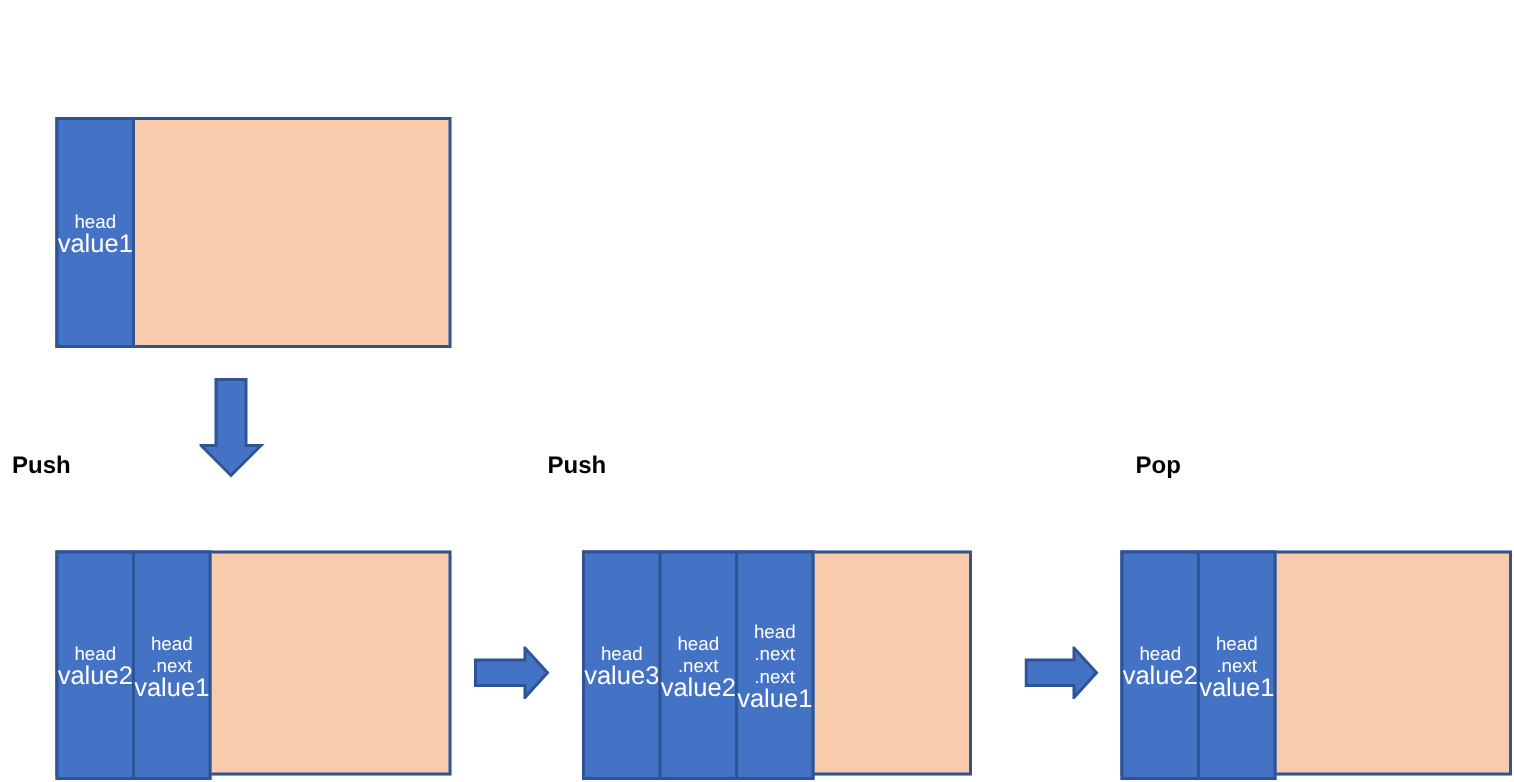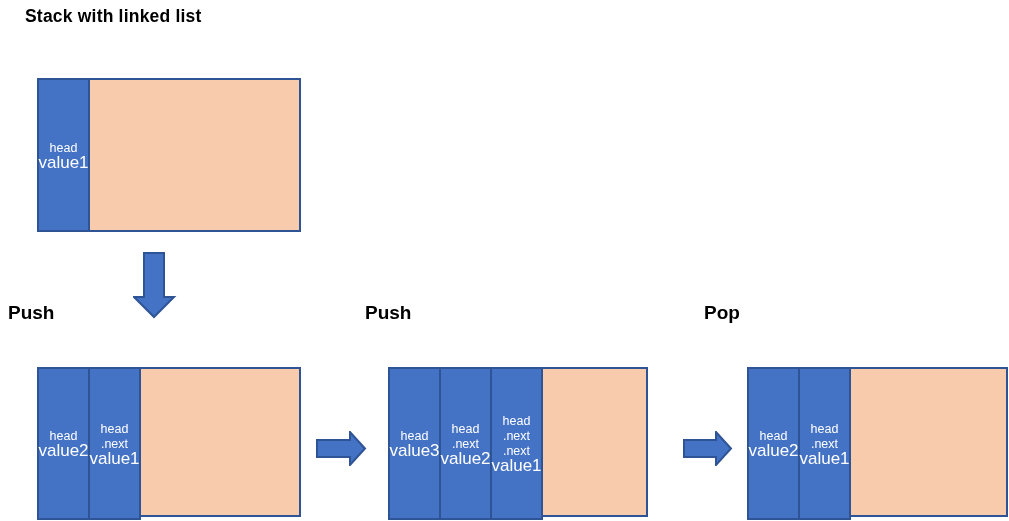--- a/index.html
+++ b/index.html
@@ -20,21 +20,21 @@
     left: 25px;
     top: 6px;
     margin: 0;
     font-size: 17.5px;
     font-weight: bold;
     color: var(--label-text, #000);
     letter-spacing: 0.2px;
   }
   .state-label {
     position: absolute;
-    font-size: 19px;
+    font-size: 16px;
     font-weight: bold;
     color: var(--label-text, #000);
   }
   .stack-box {
     position: absolute;
     background: var(--peach, #F8CBAD);
     border: 2px solid var(--outline, #2F5496);
     box-sizing: border-box;
   }
   .cells {
@@ -77,38 +77,37 @@
     stroke: var(--outline, #2F5496);
     stroke-width: 2;
     stroke-linejoin: miter;
   }
 </style>
 </head>
 <body>
 
 <div id="canvas">
 
-  <h1 class="title">Stack with linked list</h1>
 
   <div class="stack-box" style="left:37px; top:78px; width:264px; height:154px;">
     <div class="cells">
         <div class="cell">
           <div class="cell-line">head</div>
           <div class="cell-line small">value1</div>
         </div>
       </div>
   </div>
 
   <svg class="arrow" style="left:133px; top:252px;" width="44" height="67" viewBox="0 0 44 67">
     <polygon points="11,1 31,1 31,45 41,45 21,65 1,45 11,45"></polygon>
   </svg>
 
   <div class="state-label" style="left:8px; top:302px;">Push</div>
   <div class="state-label" style="left:365px; top:302px;">Push</div>
-  <div class="state-label" style="left:704px; top:302px;">Pop</div>
+  <div class="state-label" style="left:757px; top:302px;">Pop</div>
 
   <div class="stack-box overhang" style="left:37px; top:367px; width:264px; height:150px;">
     <div class="cells">
         <div class="cell">
           <div class="cell-line">head</div>
           <div class="cell-line small">value2</div>
         </div>
         <div class="cell">
           <div class="cell-line">head</div>
           <div class="cell-line">.next</div>

